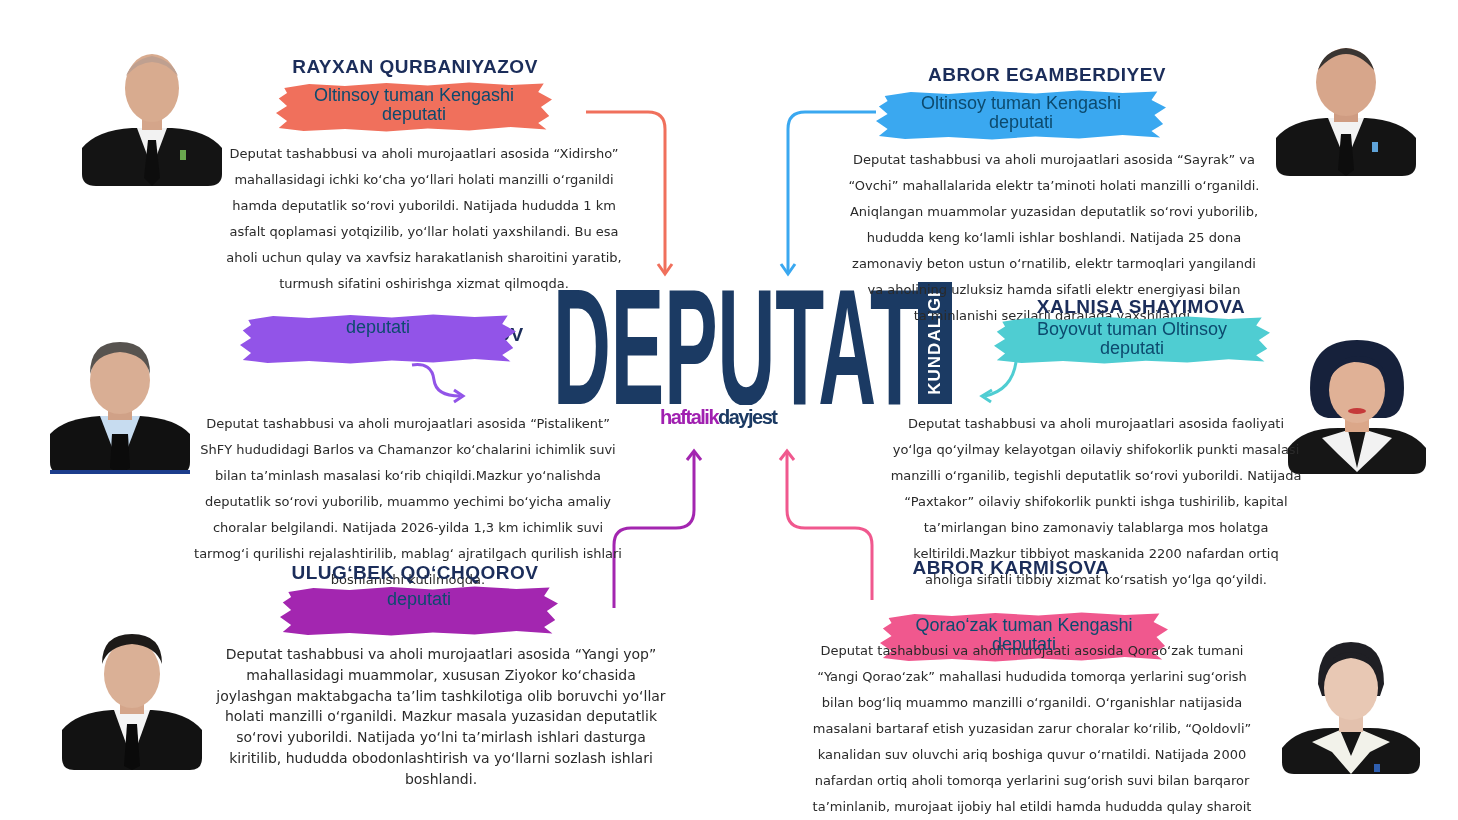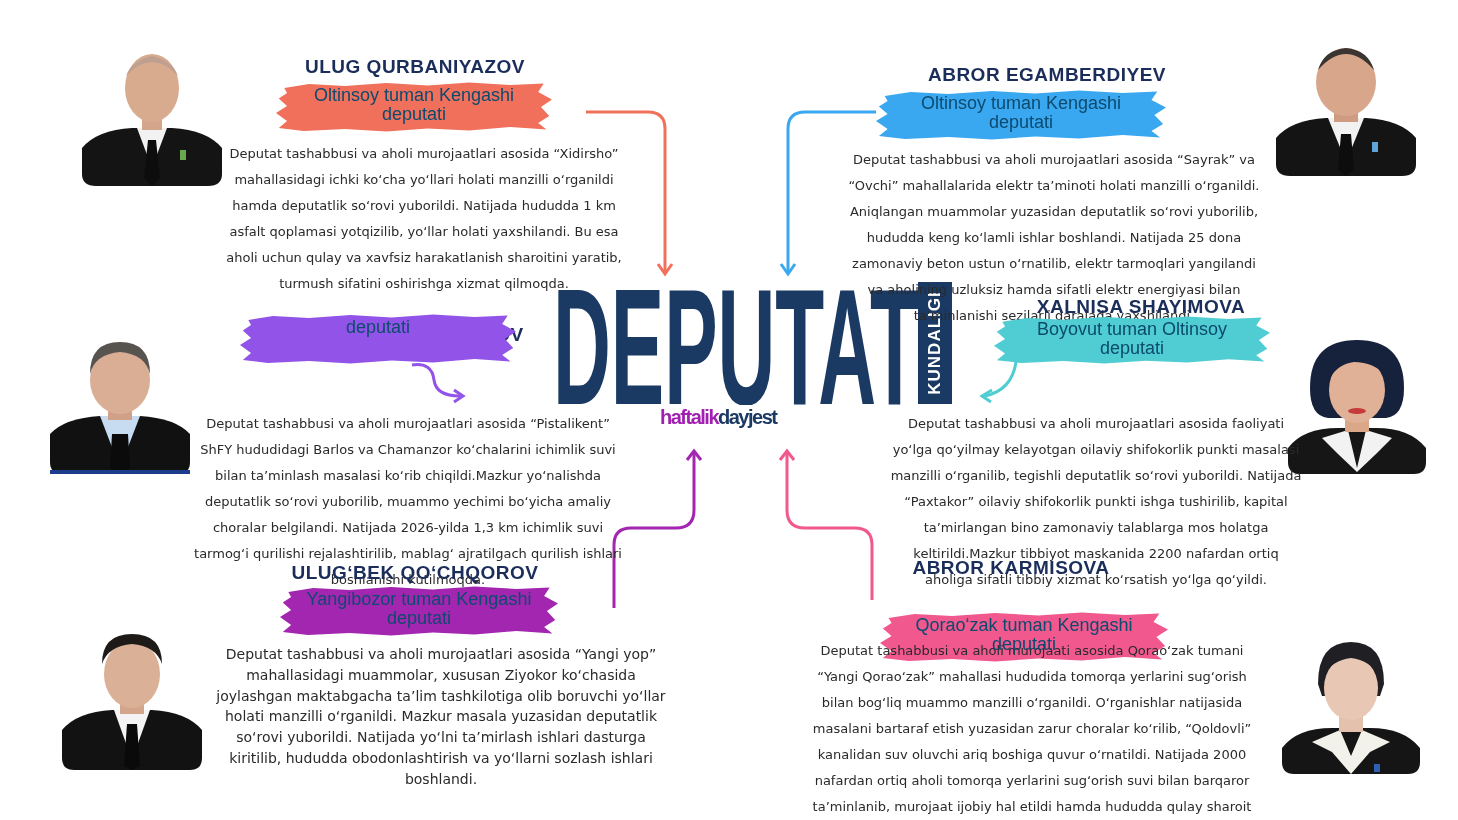--- a/index.html
+++ b/index.html
@@ -68,21 +68,21 @@
     <svg viewBox="0 0 140 138">
       <path d="M0,100 Q15,82 50,80 L90,80 Q125,82 140,100 L140,126 Q140,138 126,138 L14,138 Q0,138 0,126 Z" fill="#141414"></path>
       <path d="M55,80 L70,120 L85,80 Z" fill="#f2f2f2"></path>
       <path d="M66,92 L74,92 L78,130 L70,138 L62,130 Z" fill="#0d0d0d"></path>
       <rect x="98" y="102" width="6" height="10" fill="#6aa84f"></rect>
       <rect x="60" y="58" width="20" height="24" fill="#d4a58a"></rect>
       <ellipse cx="70" cy="40" rx="27" ry="34" fill="#d8ab8f"></ellipse>
       <path d="M44,28 Q70,0 96,28 Q90,12 70,8 Q50,12 44,28 Z" fill="#bfa090"></path>
     </svg>
   </div>
-  <div class="name" style="left:282px;top:56px;width:266px;">ULUG QURBANIYAZOV</div>
+  <div class="name" style="left:282px;top:56px;width:266px;">RAYXAN QURBANIYAZOV</div>
   <div class="tag" style="left:276px;top:82px;width:276px;height:50px;">
     <div class="brush" style="background:#f0705c;clip-path:url(#brushclip);"></div>
     <span>Oltinsoy tuman Kengashi</span>
     <span>deputati</span>
   </div>
   <div class="desc sm" style="left:226px;top:141px;width:396px;">Deputat tashabbusi va aholi murojaatlari asosida “Xidirsho” mahallasidagi ichki ko‘cha yo‘llari holati manzilli o‘rganildi hamda deputatlik so‘rovi yuborildi. Natijada hududda 1 km asfalt qoplamasi yotqizilib, yo‘llar holati yaxshilandi. Bu esa aholi uchun qulay va xavfsiz harakatlanish sharoitini yaratib, turmush sifatini oshirishga xizmat qilmoqda.</div>
 </section>
 
 <section>
   <div class="photo" style="left:1276px;top:38px;width:140px;height:138px;">
@@ -153,21 +153,20 @@
       <path d="M52,80 L70,130 L88,80 Z" fill="#f4f4f4"></path>
       <path d="M65,94 L75,94 L78,136 L70,140 L62,136 Z" fill="#0a0a0a"></path>
       <rect x="58" y="62" width="24" height="22" fill="#d4a58a"></rect>
       <ellipse cx="70" cy="44" rx="28" ry="34" fill="#dab096"></ellipse>
       <path d="M40,34 Q40,4 70,4 Q100,4 100,34 Q94,16 70,14 Q46,16 40,34 Z" fill="#1d1a18"></path>
     </svg>
   </div>
   <div class="name" style="left:282px;top:562px;width:266px;">ULUG‘BEK QO‘CHQOROV</div>
   <div class="tag" style="left:280px;top:586px;width:278px;height:50px;">
     <div class="brush" style="background:#a326b0;clip-path:url(#brushclip);"></div>
-    <span>Yangibozor tuman Kengashi</span>
     <span>deputati</span>
   </div>
   <div class="desc lg" style="left:214px;top:644px;width:454px;">Deputat tashabbusi va aholi murojaatlari asosida “Yangi yop” mahallasidagi muammolar, xususan Ziyokor ko‘chasida joylashgan maktabgacha ta’lim tashkilotiga olib boruvchi yo‘llar holati manzilli o‘rganildi. Mazkur masala yuzasidan deputatlik so‘rovi yuborildi. Natijada yo‘lni ta’mirlash ishlari dasturga kiritilib, hududda obodonlashtirish va yo‘llarni sozlash ishlari boshlandi.</div>
 </section>
 
 <section>
   <div class="photo" style="left:1282px;top:636px;width:138px;height:138px;">
     <svg viewBox="0 0 138 138">
       <path d="M0,112 Q15,92 50,92 L88,92 Q122,92 138,112 L138,126 Q138,138 126,138 L12,138 Q0,138 0,126 Z" fill="#151515"></path>
       <path d="M30,106 L58,94 L69,120 L80,94 L108,106 L88,116 L69,138 L50,116 Z" fill="#f2f2ea"></path>

